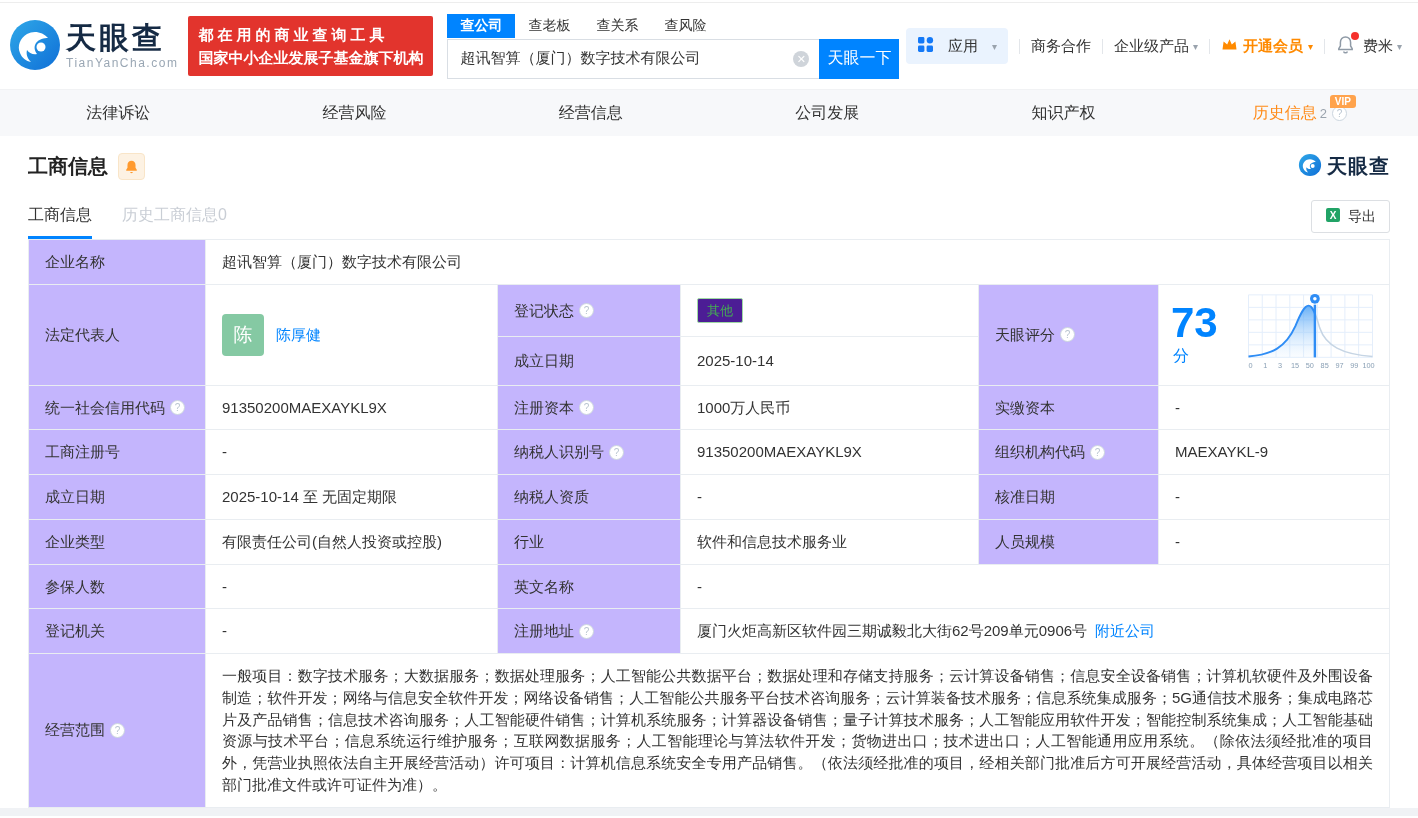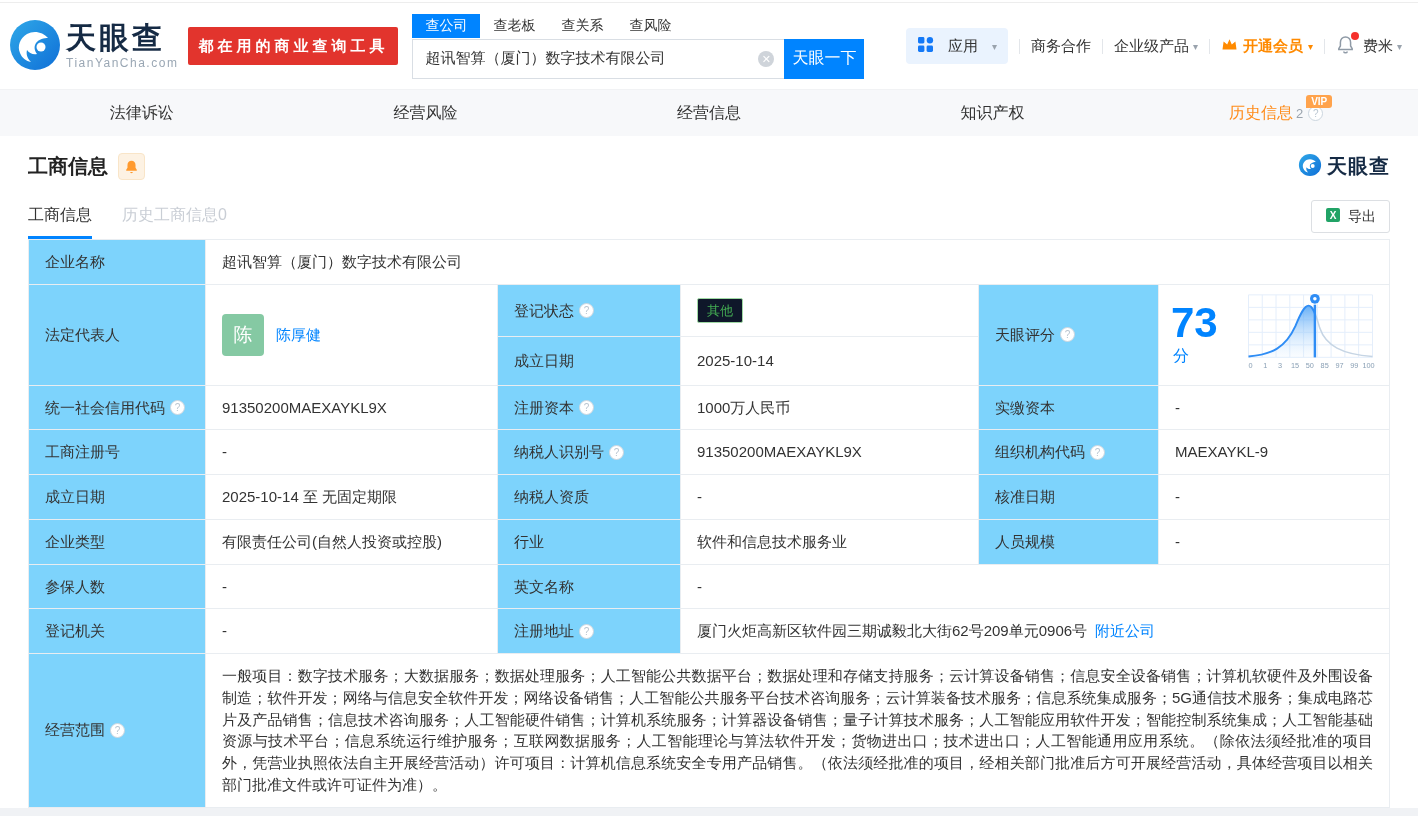--- a/index.html
+++ b/index.html
@@ -18,21 +18,21 @@
   .logo { display:flex; align-items:center; cursor:pointer; }
   .logo-text { margin-left:4px; }
   .logo-cn { font-size:30px; font-weight:bold; color:#152a44; letter-spacing:3px; line-height:1; }
   .logo-en { font-size:12px; color:#9aa7b4; letter-spacing:1.5px; margin-top:3px; }
   .slogan { background:#e2342d; color:#fff; margin-left:10px; padding:7px 10px; border-radius:2px;
             font-size:15px; font-weight:bold; line-height:1.55; text-align:left; white-space:nowrap; }
   .slogan .l1 { letter-spacing:4px; }
   .search-area { margin-left:14px; }
   .search-tabs { display:flex; font-size:14px; margin-bottom:1px; }
   .search-tab { padding:3px 13px; color:#333; cursor:pointer; }
-  .search-tab.active { background:#0084ff; color:#fff; font-weight:normal; }
+  .search-tab.active { background:#0084ff; color:#fff; font-weight:bold; }
   .search-row { display:flex; align-items:stretch; }
   .search-input-wrap { position:relative; width:372px; }
   .search-input-wrap input { width:100%; height:40px; border:1px solid #d9dee4; border-right:none;
        padding:0 34px 0 12px; font-size:15px; color:#333; outline:none;
        font-family:"Liberation Sans","DejaVu Sans",sans-serif; }
   .clear-icon { position:absolute; right:10px; top:12px; width:16px; height:16px; border-radius:50%;
        background:#cfd4da; color:#fff; font-size:11px; line-height:16px; text-align:center; cursor:pointer; }
   .search-btn { width:80px; height:40px; background:#0084ff; color:#fff; border:none; font-size:16px;
        cursor:pointer; font-family:inherit; }
   .top-nav { margin-left:auto; display:flex; align-items:center; font-size:15px; white-space:nowrap; }
@@ -74,26 +74,26 @@
   .subtab.active::after { content:""; position:absolute; left:0; right:0; bottom:0; height:3px; background:#0084ff; }
   .subtab.inactive { color:#c9ced5; }
   .export-btn { margin-left:auto; margin-bottom:6px; height:33px; display:flex; align-items:center; gap:7px;
        border:1px solid #dcdfe3; border-radius:3px; background:#fff; padding:0 13px; font-size:14px;
        color:#333; cursor:pointer; font-family:inherit; }
 
   
   table.info { width:100%; border-collapse:collapse; table-layout:fixed; margin-top:0; }
   table.info td { border:1px solid #e9edf1; padding:11px 16px; font-size:15px; color:#333;
        vertical-align:middle; word-break:break-all; line-height:1.45; }
-  td.lbl { background:#7dd3fc; color:#64778a; }
+  td.lbl { background:#c4b5fd; color:#64778a; }
   td.lbl .lbl-inner { display:flex; align-items:center; }
   .avatar { width:42px; height:42px; background:#85c9a3; color:#fff; border-radius:4px; display:inline-flex;
        align-items:center; justify-content:center; font-size:19px; cursor:pointer; flex:none; }
   .legal-cell { display:flex; align-items:center; gap:12px; }
-  .tag-green { display:inline-block; border:1px solid #9fd9a4; background:#0f172a; color:#44ae53;
+  .tag-green { display:inline-block; border:1px solid #9fd9a4; background:#4c1d95; color:#44ae53;
        padding:2px 9px; font-size:13px; border-radius:2px; line-height:1.5; }
   .score-wrap { display:flex; align-items:center; gap:10px; }
   .score-num { font-size:42px; font-weight:bold; color:#0084ff; line-height:1; }
   .score-unit { font-size:16px; color:#0084ff; margin-left:2px; }
   .addr-link { color:#0084ff; margin-left:8px; white-space:nowrap; }
   td.scope-val { line-height:28px; text-align:justify; padding:14px 18px; }
   .footer-strip { height:8px; background:#f0f2f5; }
 
   svg text { font-family:"Liberation Sans","DejaVu Sans",sans-serif; }
 </style>
@@ -118,20 +118,21 @@
       </svg>
     </span>
     <span class="logo-text">
       <div class="logo-cn">天眼查</div>
       <div class="logo-en">TianYanCha.com</div>
     </span>
   </div>
 
   <div class="slogan">
     <div class="l1">都在用的商业查询工具</div>
+    <div>国家中小企业发展子基金旗下机构</div>
   </div>
 
   <div class="search-area">
     <div class="search-tabs">
       <span class="search-tab active">查公司</span>
       <span class="search-tab">查老板</span>
       <span class="search-tab">查关系</span>
       <span class="search-tab">查风险</span>
     </div>
     <div class="search-row">
@@ -190,20 +191,23 @@
 
 <div class="main-tabs">
   <div class="main-tab">
     <span>法律诉讼</span>
   </div>
   <div class="main-tab">
     <span>经营风险</span>
   </div>
   <div class="main-tab">
     <span>经营信息</span>
+  </div>
+  <div class="main-tab">
+    <span>公司发展</span>
   </div>
   <div class="main-tab">
     <span>知识产权</span>
   </div>
   <div class="main-tab history">
     <span class="vip-badge">VIP</span>
     <span>历史信息</span>
     <span class="tab-count">2</span>
     <span class="help-circle">?</span>
   </div>

